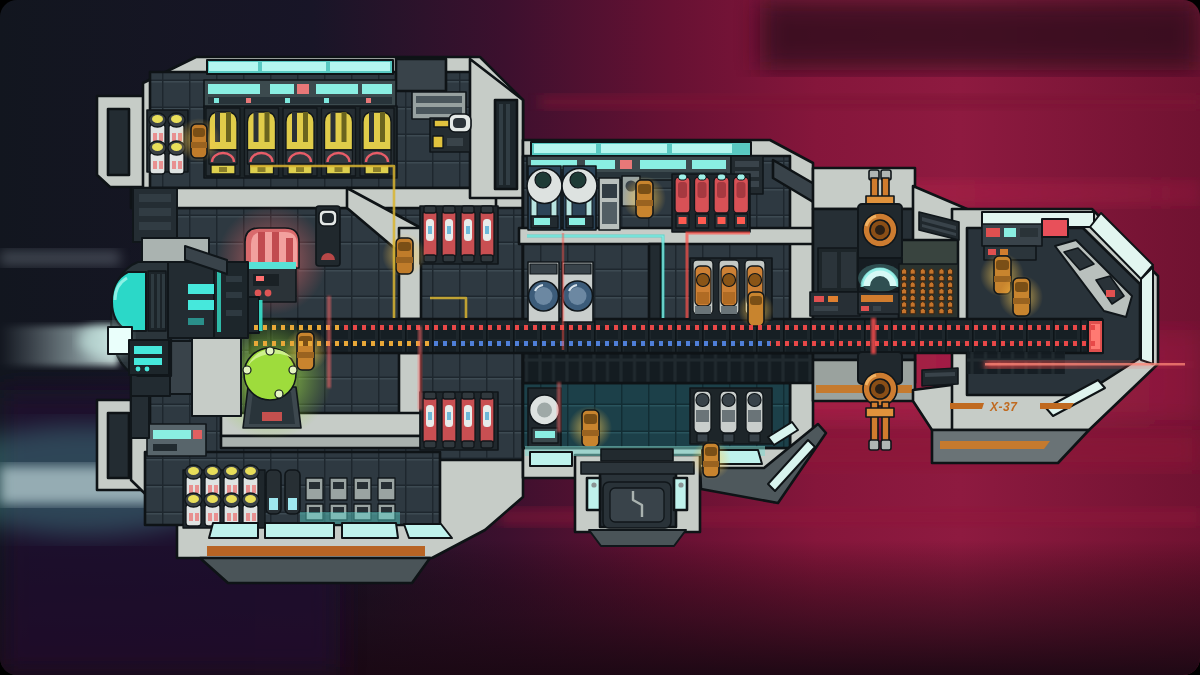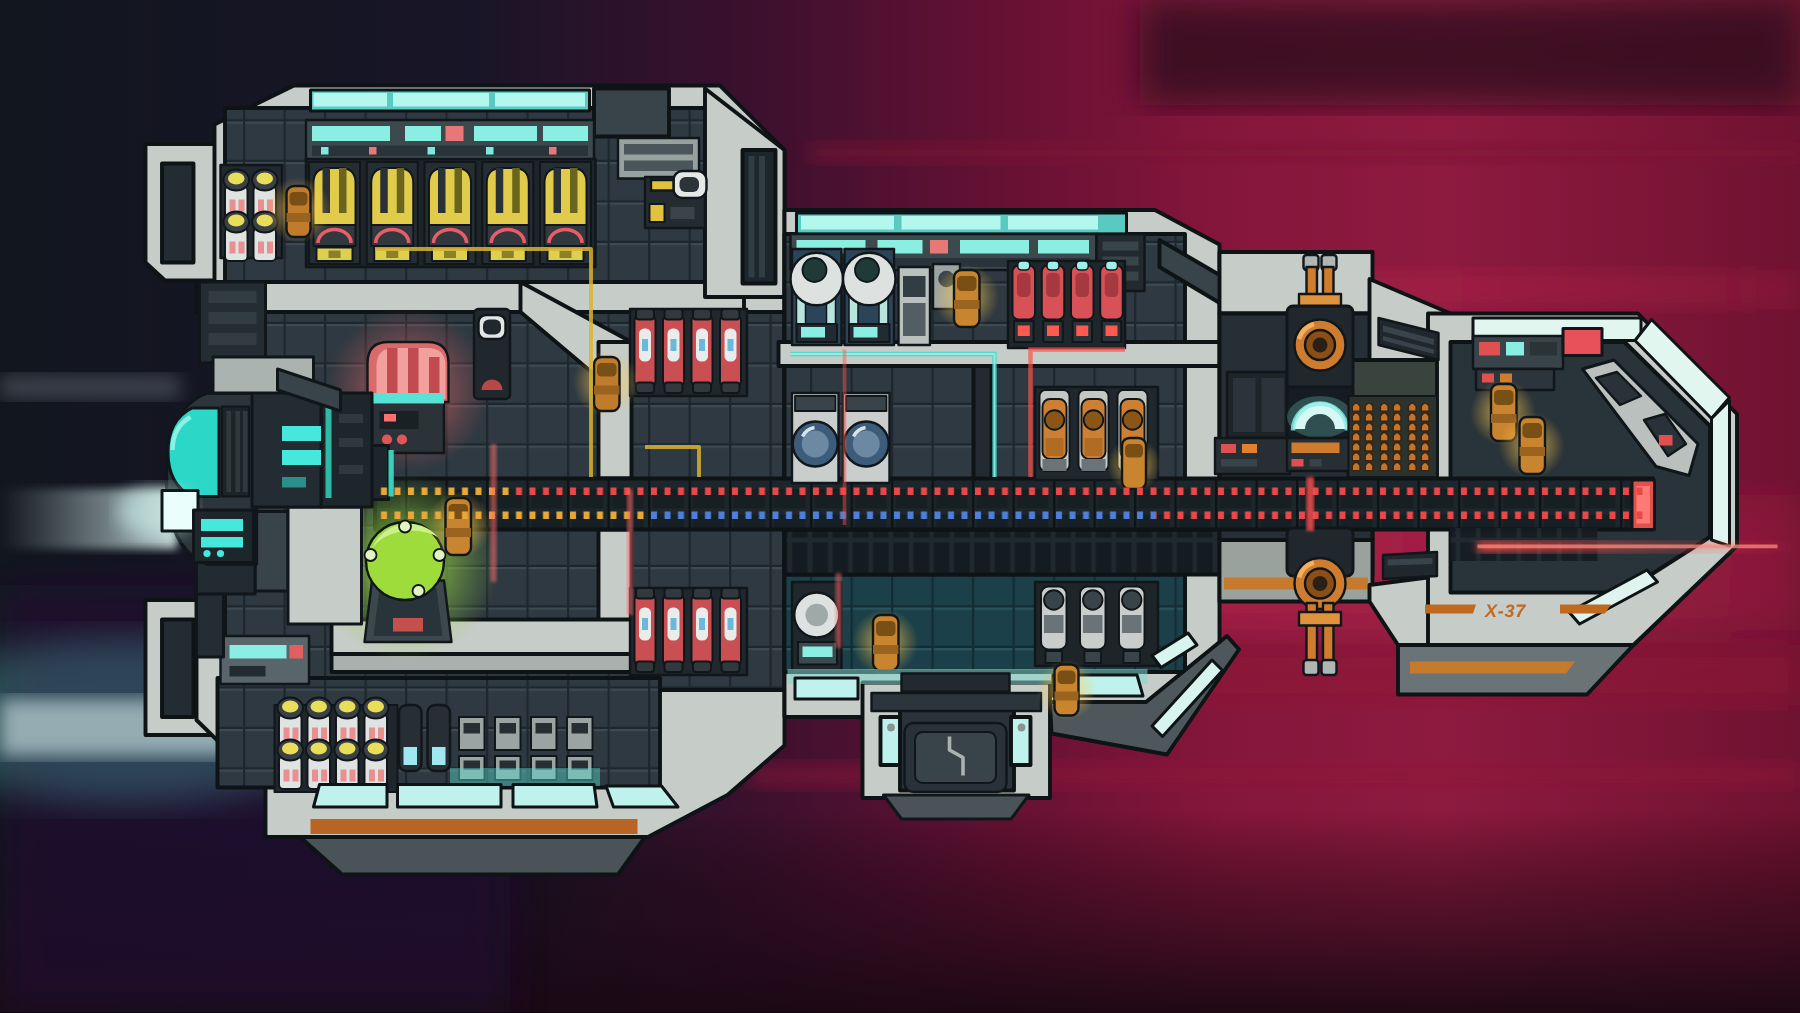--- a/index.html
+++ b/index.html
@@ -1,16 +1,16 @@
 <!DOCTYPE html>
 <html><head>
 <meta charset="utf-8">
 <style>
 html,body{margin:0;padding:0;background:#000;}
-#stage{position:relative;width:1200px;height:675px;overflow:hidden;font-family:"Liberation Sans",sans-serif;}
+#stage{position:relative;width:1200px;height:675px;overflow:hidden;font-family:"Liberation Sans",sans-serif;border-radius:17px;}
 svg{display:block;}
 </style>
 </head>
 <body>
 <div id="stage">
 <svg width="1200" height="675" viewBox="0 0 1200 675">
 <defs>
 <linearGradient id="bgbase" x1="0" y1="0" x2="1" y2="0">
  <stop offset="0" stop-color="#12161f"></stop>
  <stop offset="0.26" stop-color="#181527"></stop>

